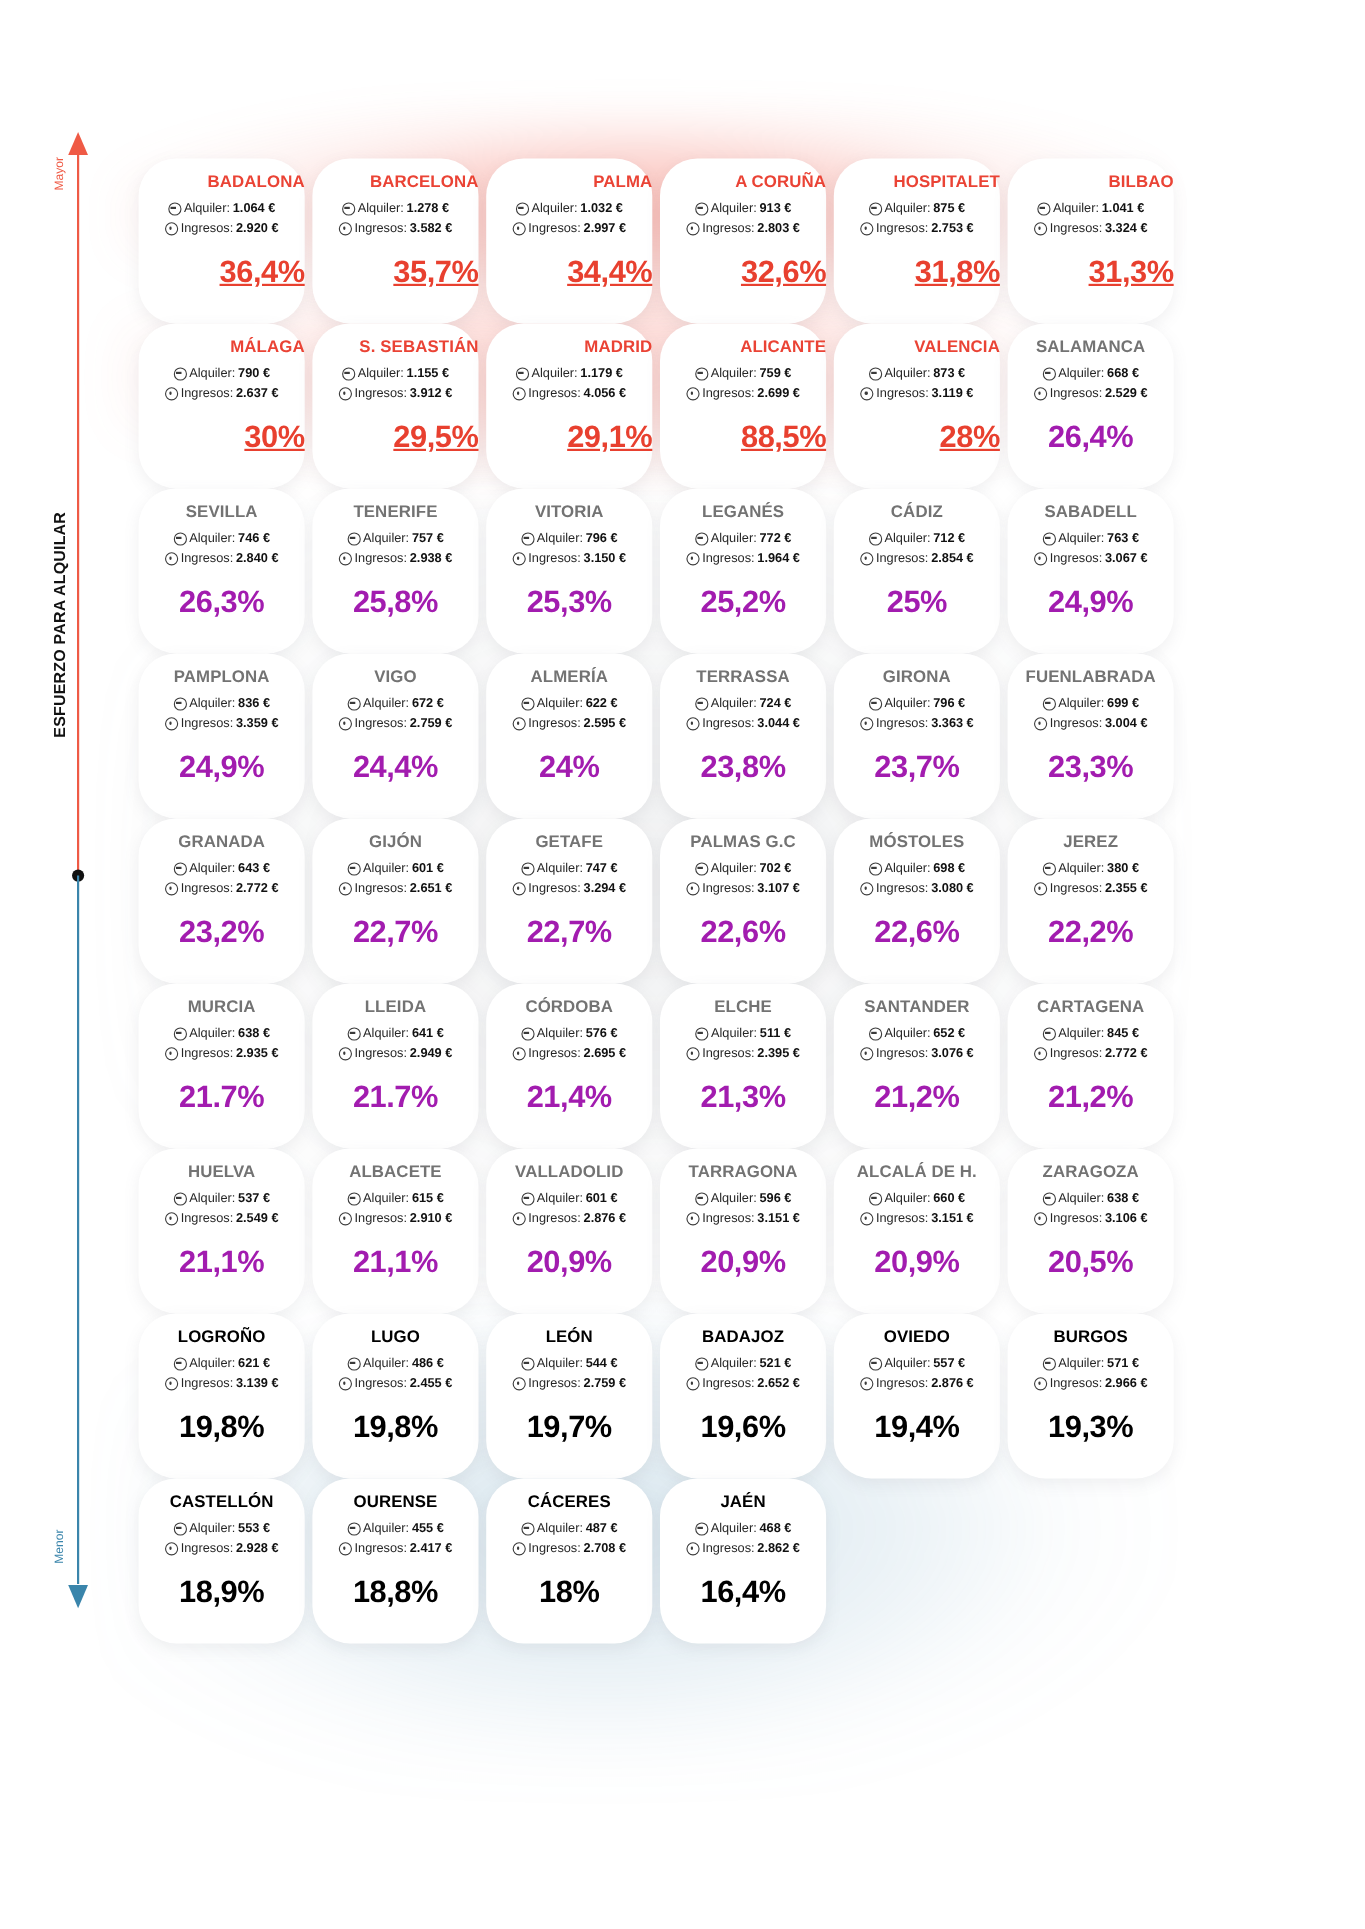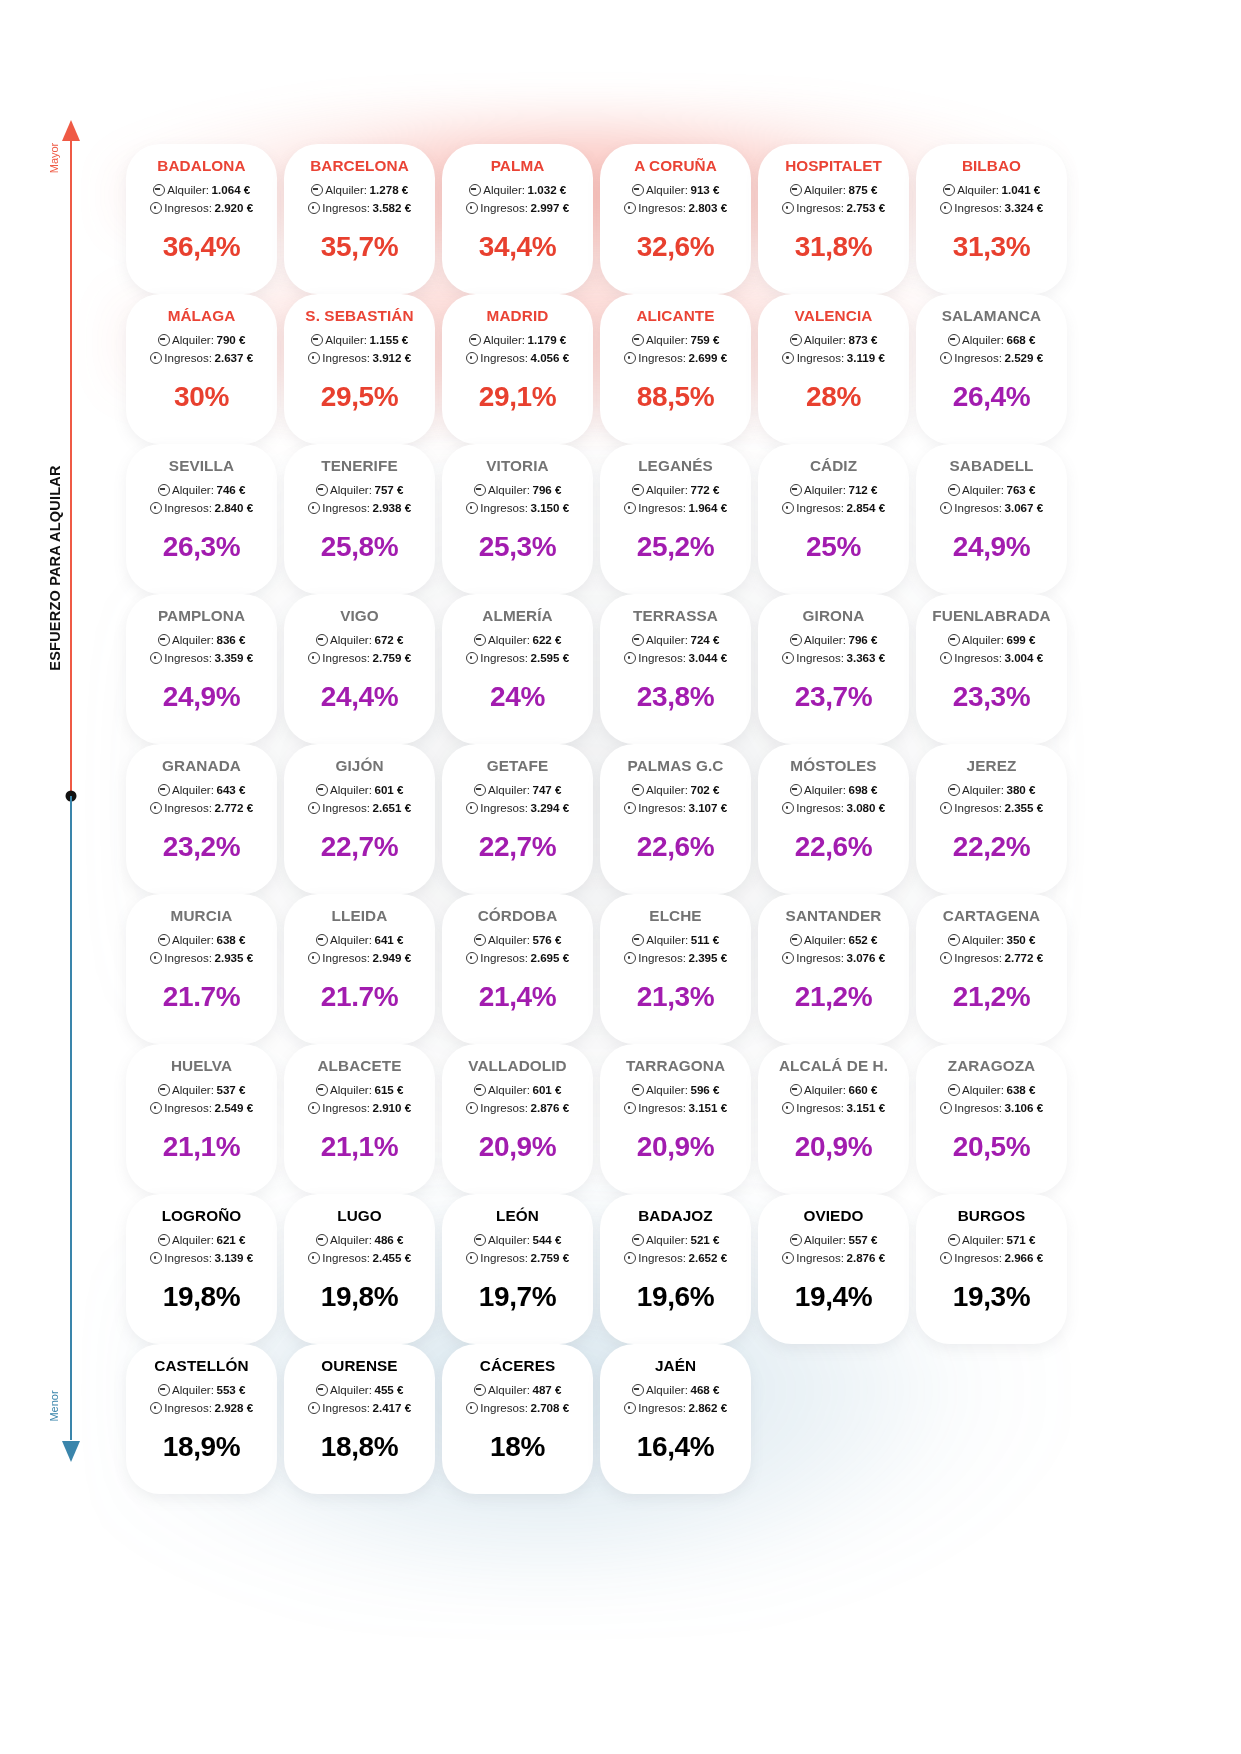--- a/index.html
+++ b/index.html
@@ -164,22 +164,22 @@
     background: #3a3a3a;
   }
   .pct {
     font-size: 28px;
     font-weight: bold;
     letter-spacing: -0.4px;
     margin-top: 16px;
     line-height: 1;
   }
 
-  .tone-red .city, .tone-red .pct { color: #ea4335; }
-  .tone-red .pct { color: #e8402f; }
+  .tone-red .city, .tone-red .pct { color: #ea4335; text-align: right; }
+  .tone-red .pct { color: #e8402f; text-decoration: underline; }
   .tone-gray .city { color: #737373; }
   .tone-gray .pct { color: #a21caf; }
   .tone-blue .city, .tone-blue .pct { color: #000000; }
 </style>
 </head>
 <body>
 
 <div id="glow-red-1"></div>
 <div id="glow-red-2"></div>
 <div id="glow-gray"></div>
@@ -687,21 +687,21 @@
         <span class="lbl">Ingresos:</span>
         <span class="val">3.076 €</span>
       </div>
       <div class="pct">21,2%</div>
     </div>
     <div class="card tone-gray">
       <div class="city">CARTAGENA</div>
       <div class="metric">
         <span class="ico minus"></span>
         <span class="lbl">Alquiler:</span>
-        <span class="val">350 €</span>
+        <span class="val">845 €</span>
       </div>
       <div class="metric">
         <span class="ico dot"></span>
         <span class="lbl">Ingresos:</span>
         <span class="val">2.772 €</span>
       </div>
       <div class="pct">21,2%</div>
     </div>
     <div class="card tone-gray">
       <div class="city">HUELVA</div>

